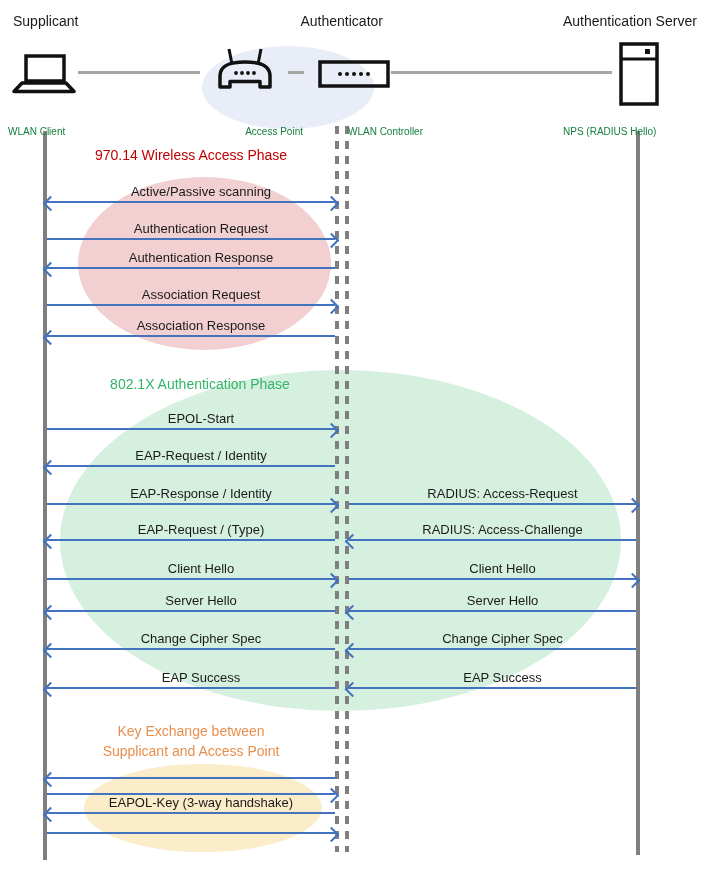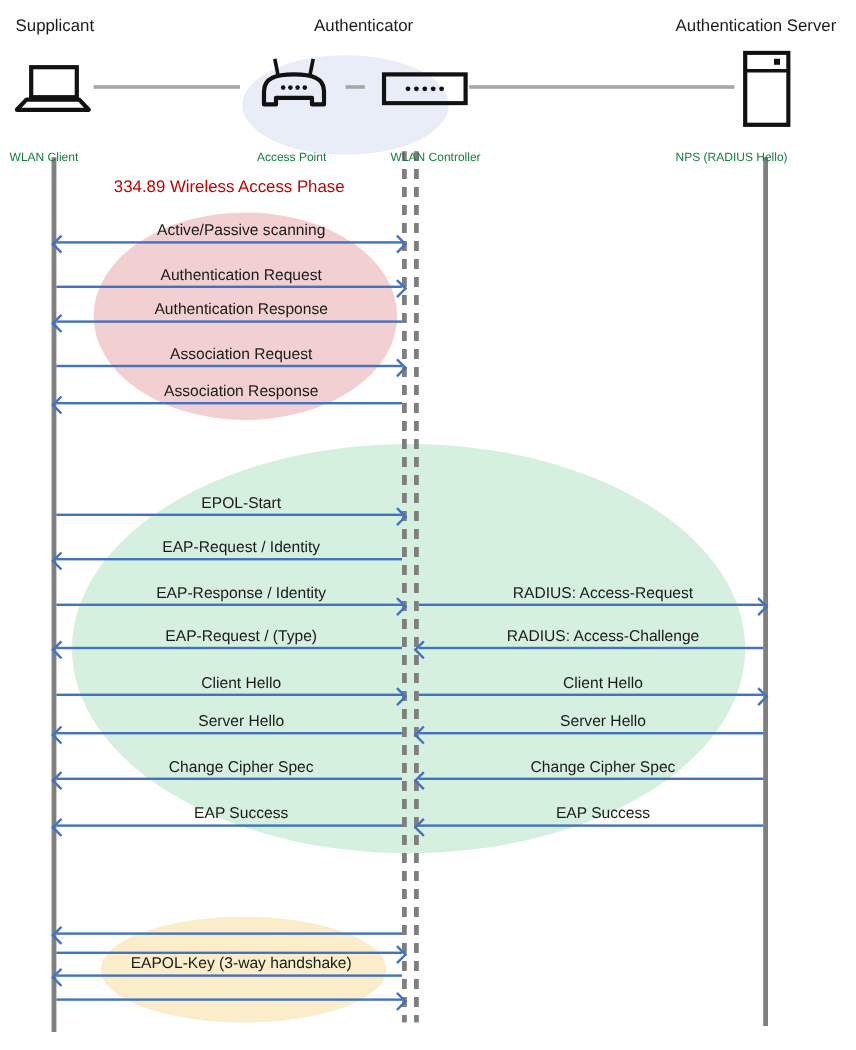--- a/index.html
+++ b/index.html
@@ -14,21 +14,21 @@
   .el-p2{left:60px;top:370px;width:561px;height:341px;background:#d6f0e0;}
   .el-p3{left:84px;top:764px;width:238px;height:88px;background:#fbedc9;}
   
   .lifeline{position:absolute;width:4px;background:#7f7f7f;z-index:1;}
   .lf-dashed{background:repeating-linear-gradient(to bottom,#7f7f7f 0 8px,transparent 8px 15px);}
   
   .connector{position:absolute;top:71px;height:3px;background:#a6a6a6;z-index:1;}
   
   .role{position:absolute;font-size:14px;color:#1a1a1a;z-index:3;white-space:nowrap;}
   .devlbl{position:absolute;top:126px;font-size:10px;color:#15803d;z-index:3;white-space:nowrap;}
-  .center{text-align:center;}
+  .center{text-align:right;}
   .icon{position:absolute;z-index:2;}
   
   .phase-title{position:absolute;font-size:14px;text-align:center;z-index:3;white-space:nowrap;}
   .pt1{left:47px;width:288px;top:147px;color:#c00000;}
   .pt2{left:40px;width:320px;top:376px;color:#32b567;}
   .pt3{left:47px;width:288px;top:721px;color:#e78f4e;line-height:20px;}
   
   .msg{position:absolute;height:2px;background:#4372be;z-index:3;}
   .msg.ls{left:47px;width:288px;}
   .msg.rs{left:349px;width:287px;}
@@ -96,21 +96,26 @@
   <div class="devlbl" style="left:8px;">WLAN Client</div>
   <div class="devlbl center" style="left:183px;width:120px;">Access Point</div>
   <div class="devlbl center" style="left:303px;width:120px;">WLAN Controller</div>
   <div class="devlbl" style="left:563px;">NPS (RADIUS Hello)</div>
 
   <div class="lifeline" style="left:43px;top:131px;height:729px;"></div>
   <div class="lifeline lf-dashed" style="left:335px;top:126px;height:726px;"></div>
   <div class="lifeline lf-dashed" style="left:345px;top:126px;height:726px;"></div>
   <div class="lifeline" style="left:636px;top:131px;height:724px;"></div>
 
-  <div class="phase-title pt1">334.89 Wireless Access Phase</div>
+  <div class="phase-title pt1">970.14 Wireless Access Phase</div>
+  <div class="phase-title pt2">802.1X Authentication Phase</div>
+  <div class="phase-title pt3">
+    <div>Key Exchange between</div>
+    <div>Supplicant and Access Point</div>
+  </div>
 
   <div class="msg ls al ar" style="top:201px;">
       <span class="lbl">Active/Passive scanning</span>
     </div>
   <div class="msg ls ar" style="top:238px;">
       <span class="lbl">Authentication Request</span>
     </div>
   <div class="msg ls al" style="top:267px;">
       <span class="lbl">Authentication Response</span>
     </div>

